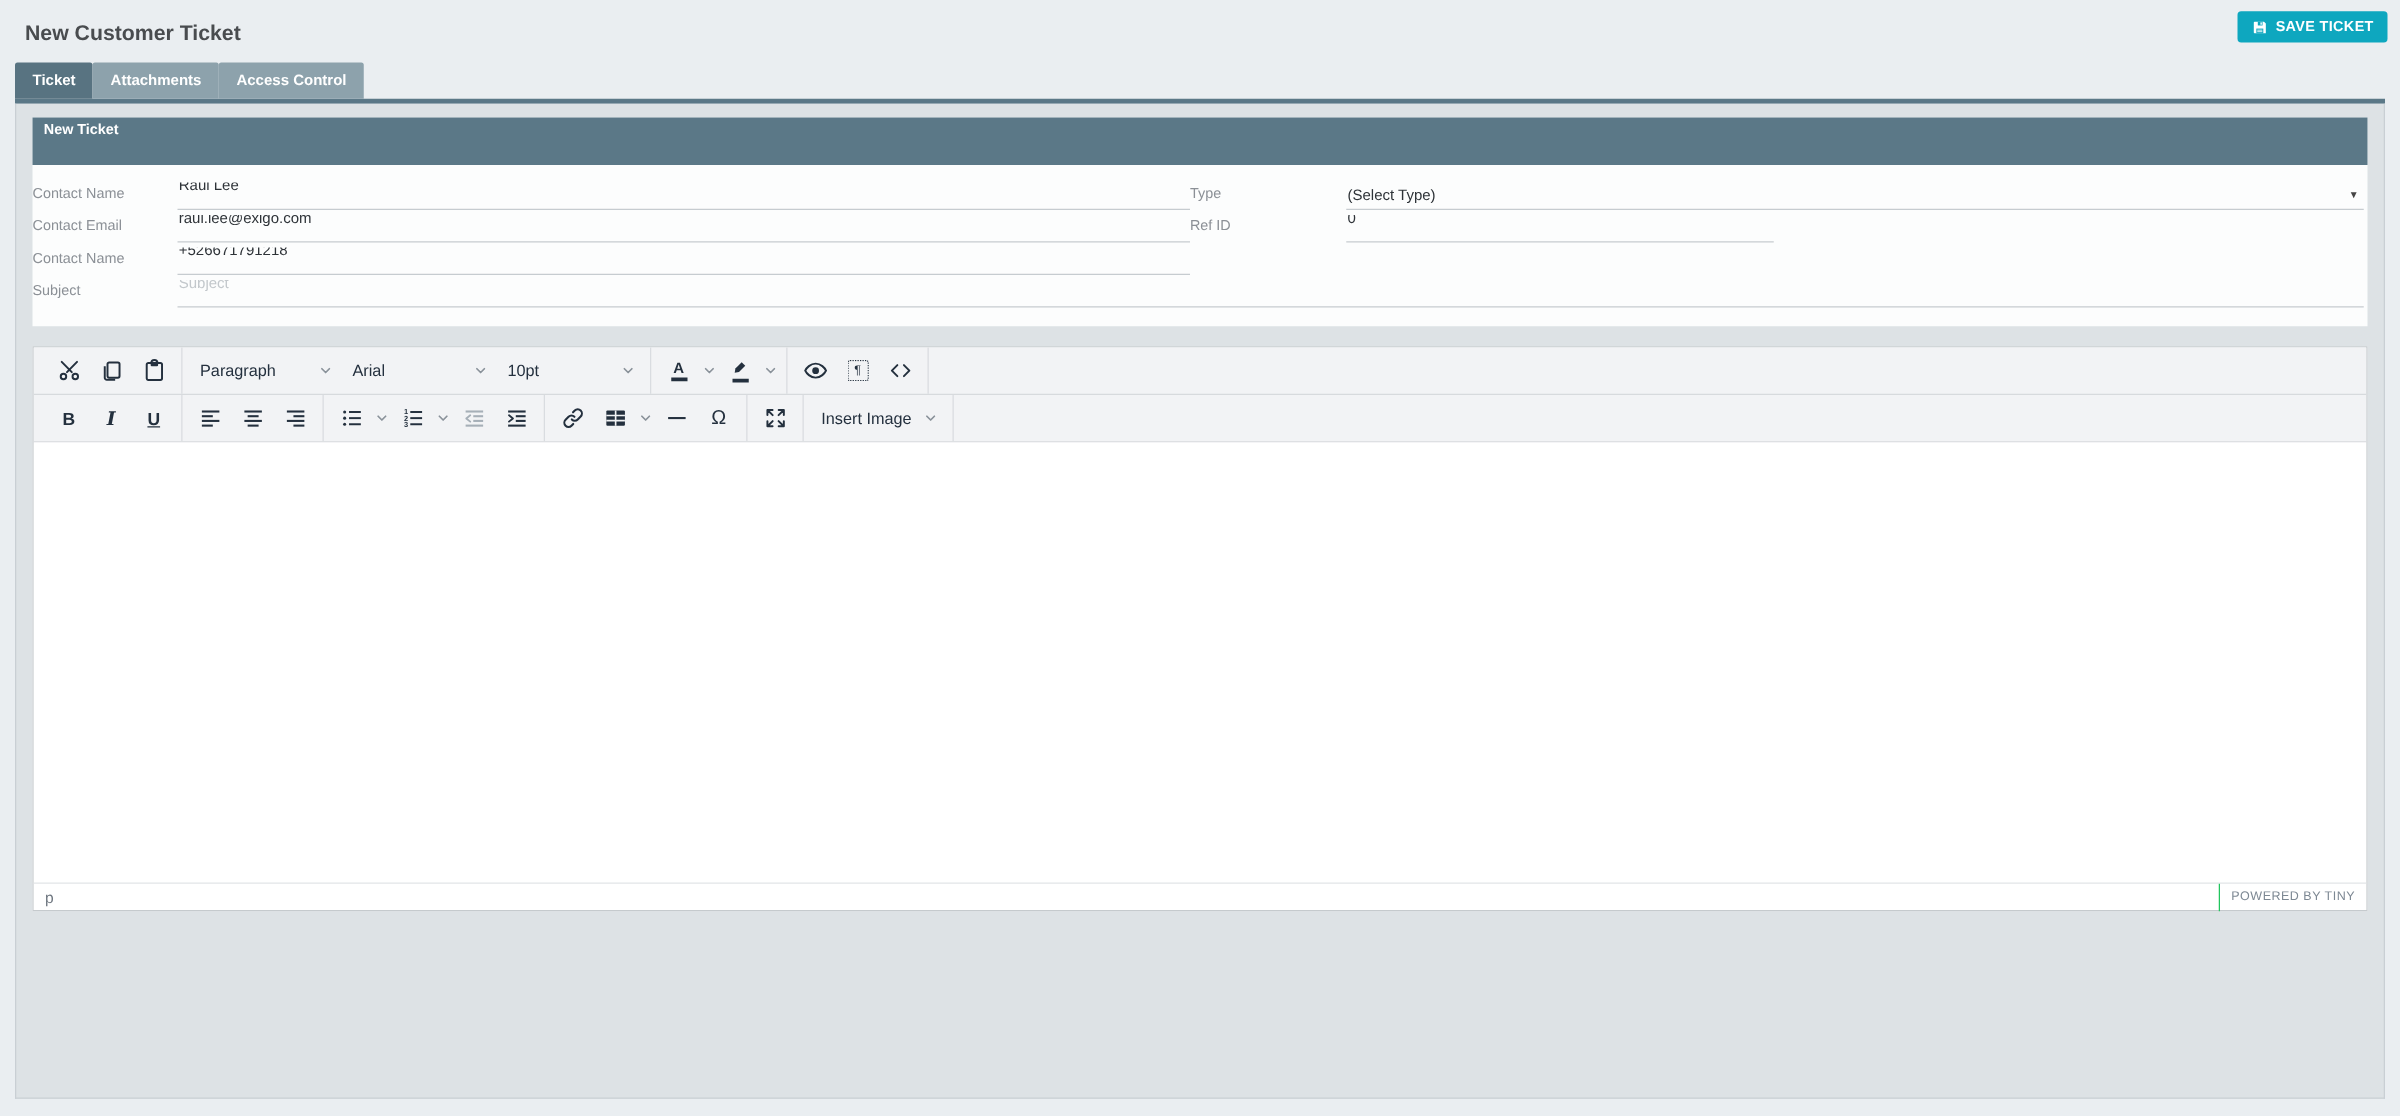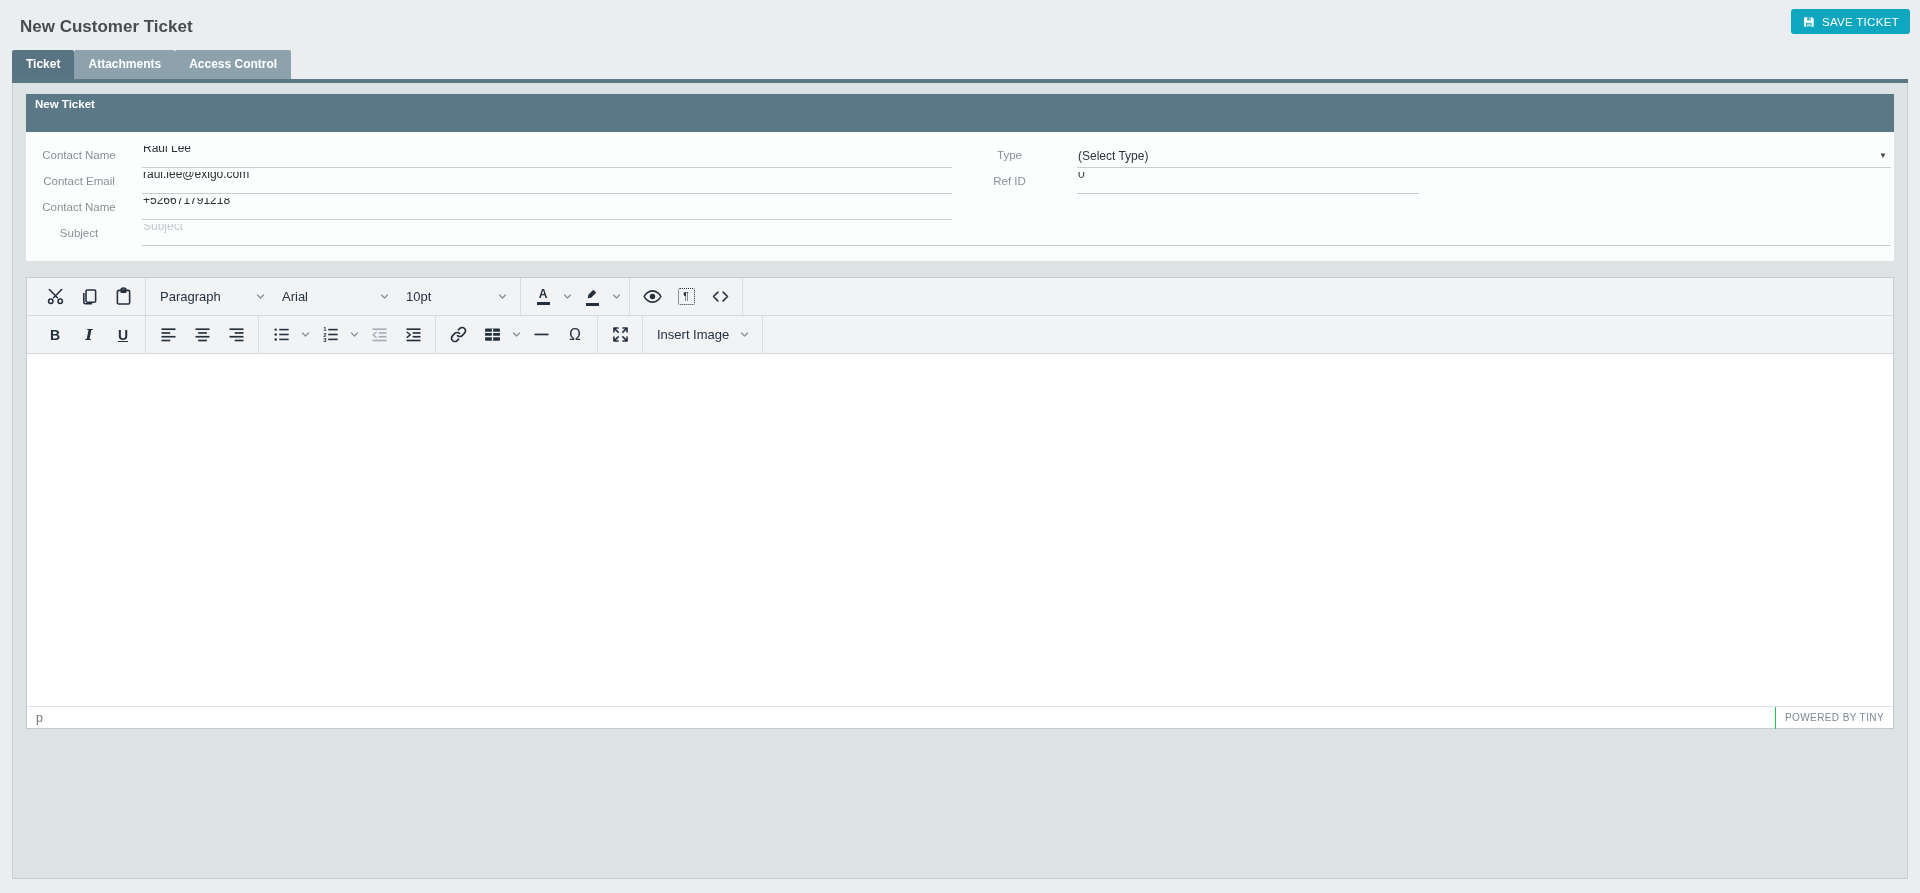--- a/index.html
+++ b/index.html
@@ -13,21 +13,21 @@
   .app-header { position:relative; height:50px; }
   .page-title {
     position:absolute; left:20px; top:17px;
     font-size:17px; font-weight:bold; color:#494c4f;
   }
   .save-btn {
     position:absolute; right:10px; top:9px;
     display:flex; align-items:center; gap:6px;
     background:var(--accent,#0ea7bf); color:#fff;
     border:none; border-radius:3px;
-    font-family:inherit; font-size:11.5px; font-weight:normal; letter-spacing:.3px;
+    font-family:inherit; font-size:11.5px; font-weight:bold; letter-spacing:.3px;
     padding:5px 11px; height:25px; cursor:pointer;
   }
   .save-btn svg { width:14px; height:14px; display:block; }
   
   .tabs { margin-left:12px; display:flex; gap:0; align-items:flex-end; height:29px; }
   .tab {
     padding:0 14px; line-height:29px; font-size:12px; font-weight:bold;
     color:#fff; border-radius:2px 2px 0 0; cursor:pointer;
     background:var(--tab-inactive,#8da2ac);
   }
@@ -46,21 +46,21 @@
     background:var(--slate,#5b7887); color:#fff;
     font-size:11.5px; font-weight:bold;
   }
   .form-grid {
     display:grid;
     grid-template-columns:116px minmax(0,806fr) 125px minmax(0,810fr);
     grid-auto-rows:26px;
     padding:10px 3px 15px 0;
   }
   .f-label {
-    font-size:11.5px; color:#8b9096; text-align:center;
+    font-size:11.5px; color:#8b9096; text-align:left;
     padding-right:10px; line-height:27px; white-space:nowrap;
   }
   .f-cell { display:flex; align-items:flex-end; }
   .f-input {
     width:100%; height:22px;
     border:0; border-bottom:1px solid #c6ccd0; background:transparent;
     font-family:inherit; font-size:12px; color:#2e3338;
     padding:0 0 18px 1px; outline:none;
   }
   .f-input::placeholder { color:#c3c8cc; opacity:1; }

